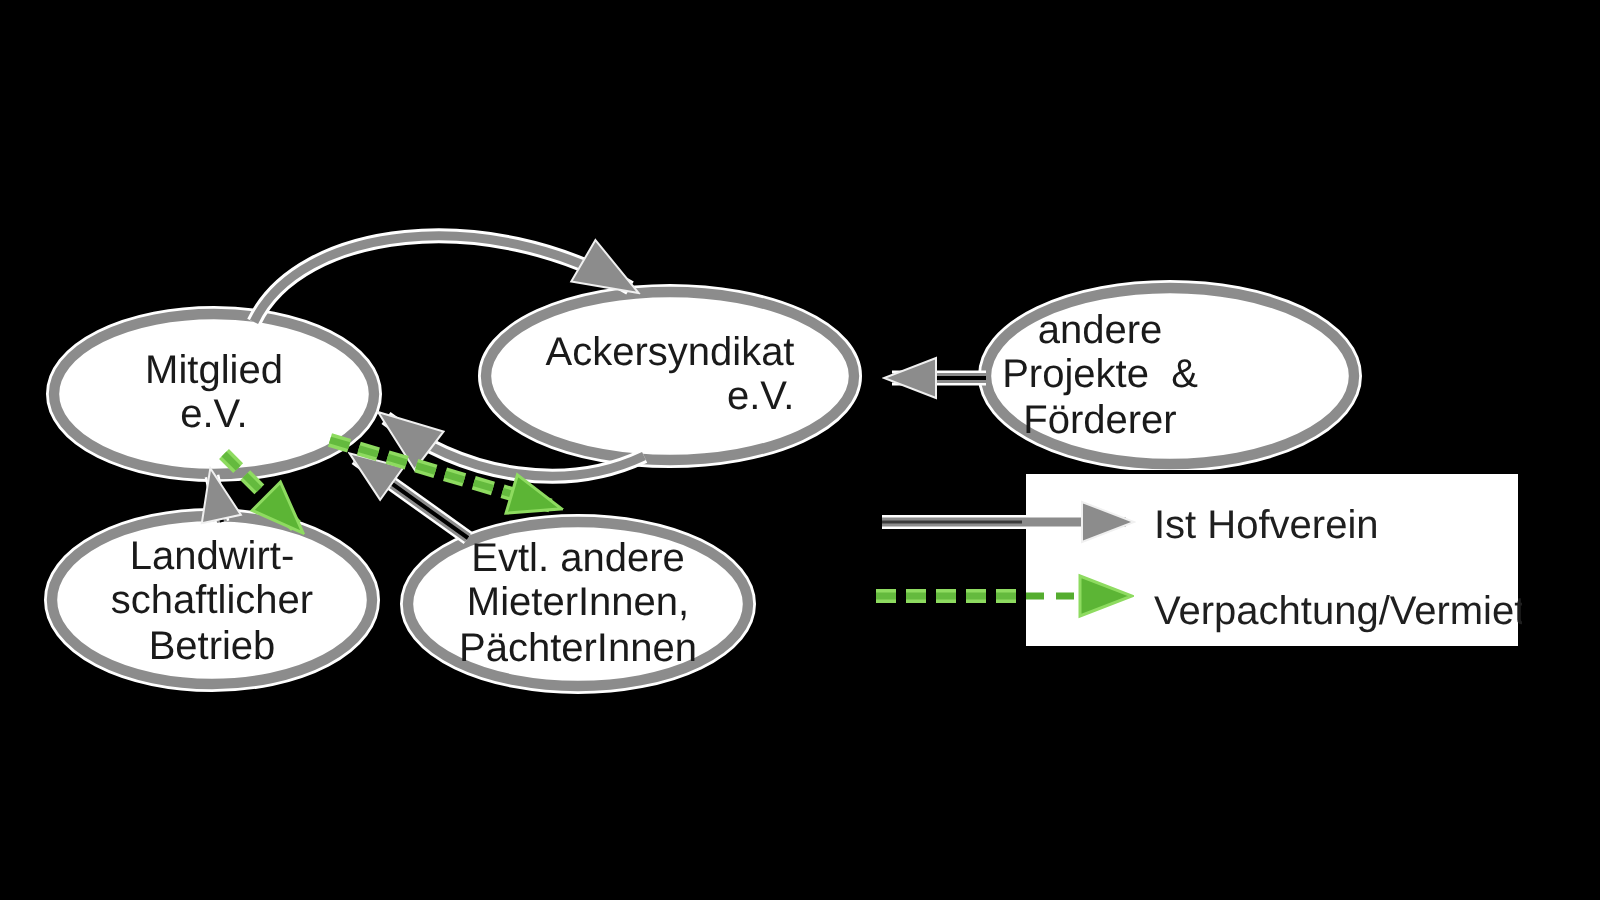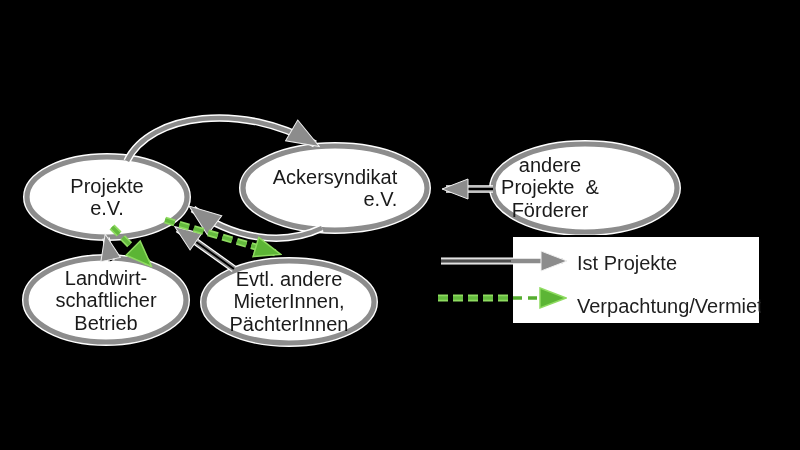--- a/index.html
+++ b/index.html
@@ -100,30 +100,30 @@
       <path d="M441,261 L563,261" fill="none" stroke="#8c8c8c" stroke-width="4.5" marker-end="url(#mGray)"></path>
       <path d="M441,261 L511,261" fill="none" stroke="#3a3a3a" stroke-width="1.6"></path>
     </g>
     <g>
       <path d="M438,298 L511,298" fill="none" stroke="#8edb60" stroke-width="7" stroke-dasharray="10 5"></path>
       <path d="M438,298 L511,298" fill="none" stroke="#64ba3e" stroke-width="3.5" stroke-dasharray="10 5"></path>
       <path d="M513,298 L561,298" fill="none" stroke="#55ad2f" stroke-width="3.5" stroke-dasharray="9 6" marker-end="url(#mGreen)"></path>
     </g>
   </svg>
 
-  <div class="node-label" style="left:107px;top:197px;">Projekte
+  <div class="node-label" style="left:107px;top:197px;">Mitglied
 e.V.</div>
   <div class="node-label" style="left:335px;top:188px;text-align:right;">Ackersyndikat
 e.V.</div>
   <div class="node-label" style="left:550px;top:188px;">andere
 Projekte  &amp;
 Förderer</div>
   <div class="node-label" style="left:106px;top:301px;">Landwirt-
 schaftlicher
 Betrieb</div>
   <div class="node-label" style="left:289px;top:302px;">Evtl. andere
 MieterInnen,
 PächterInnen</div>
 
-  <div class="legend-label" style="left:577px;top:263px;">Ist Projekte</div>
+  <div class="legend-label" style="left:577px;top:263px;">Ist Hofverein</div>
   <div class="legend-label clip" style="left:577px;top:306px;">Verpachtung/Vermietung</div>
 
 </div>
 
 </body></html>

